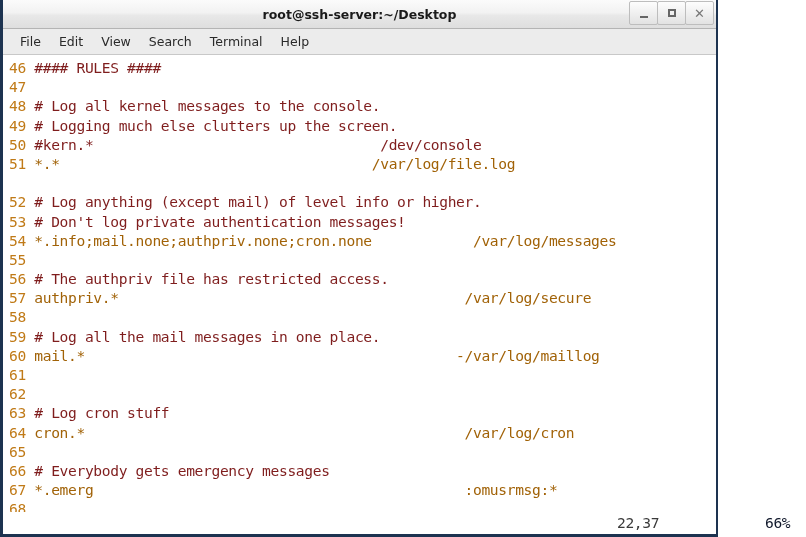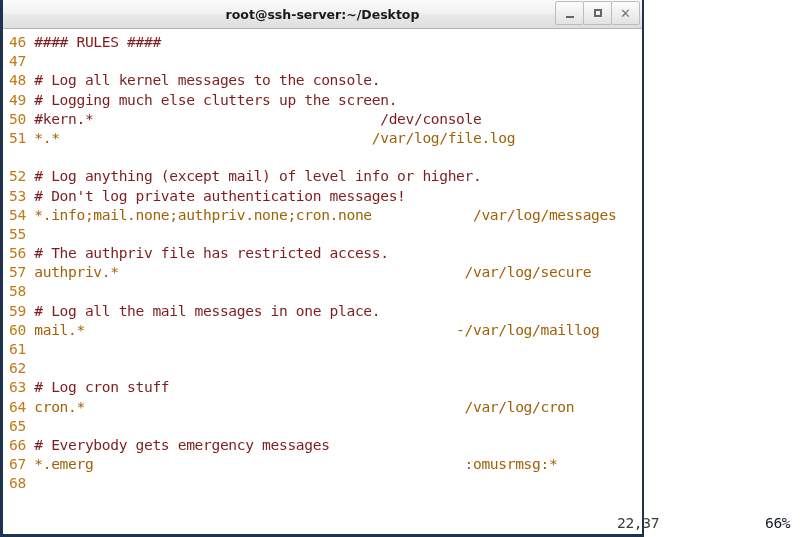--- a/index.html
+++ b/index.html
@@ -9,21 +9,21 @@
   }
   body {
     width: 806px;
     height: 537px;
     overflow: hidden;
     font-family: "DejaVu Sans", sans-serif;
   }
 
   .window {
     position: relative;
-    width: 644px;
+    width: 718px;
     height: 537px;
     box-sizing: border-box;
     border-left: 3px solid #1d3350;
     border-right: 2px solid #1d3350;
     border-bottom: 3px solid #1d3350;
     background: #ffffff;
     display: flex;
     flex-direction: column;
   }
 
@@ -186,20 +186,28 @@
       </div>
       <div class="win-btn">
         <i class="glyph-max"></i>
       </div>
       <div class="win-btn">
         <span class="glyph-close">✕</span>
       </div>
     </div>
   </div>
 
+  <div class="menubar">
+    <span class="menu-item">File</span>
+    <span class="menu-item">Edit</span>
+    <span class="menu-item">View</span>
+    <span class="menu-item">Search</span>
+    <span class="menu-item">Terminal</span>
+    <span class="menu-item">Help</span>
+  </div>
 
   <div class="term">
     <div class="code" id="code-area"><span class="line"><span class="ln">46 </span><span class="cmt">#### RULES ####</span></span><span class="line"><span class="ln">47 </span><span class="txt"></span></span><span class="line"><span class="ln">48 </span><span class="cmt"># Log all kernel messages to the console.</span></span><span class="line"><span class="ln">49 </span><span class="cmt"># Logging much else clutters up the screen.</span></span><span class="line"><span class="ln">50 </span><span class="cmt">#kern.*                                  /dev/console</span></span><span class="line"><span class="ln">51 </span><span class="txt">*.*                                     /var/log/file.log</span></span><span class="line"><span class="ln">   </span><span class="txt"></span></span><span class="line"><span class="ln">52 </span><span class="cmt"># Log anything (except mail) of level info or higher.</span></span><span class="line"><span class="ln">53 </span><span class="cmt"># Don't log private authentication messages!</span></span><span class="line"><span class="ln">54 </span><span class="txt">*.info;mail.none;authpriv.none;cron.none            /var/log/messages</span></span><span class="line"><span class="ln">55 </span><span class="txt"></span></span><span class="line"><span class="ln">56 </span><span class="cmt"># The authpriv file has restricted access.</span></span><span class="line"><span class="ln">57 </span><span class="txt">authpriv.*                                         /var/log/secure</span></span><span class="line"><span class="ln">58 </span><span class="txt"></span></span><span class="line"><span class="ln">59 </span><span class="cmt"># Log all the mail messages in one place.</span></span><span class="line"><span class="ln">60 </span><span class="txt">mail.*                                            -/var/log/maillog</span></span><span class="line"><span class="ln">61 </span><span class="txt"></span></span><span class="line"><span class="ln">62 </span><span class="txt"></span></span><span class="line"><span class="ln">63 </span><span class="cmt"># Log cron stuff</span></span><span class="line"><span class="ln">64 </span><span class="txt">cron.*                                             /var/log/cron</span></span><span class="line"><span class="ln">65 </span><span class="txt"></span></span><span class="line"><span class="ln">66 </span><span class="cmt"># Everybody gets emergency messages</span></span><span class="line"><span class="ln">67 </span><span class="txt">*.emerg                                            :omusrmsg:*</span></span><span class="line"><span class="ln">68 </span><span class="txt"></span></span></div>
   </div>
 
   <div class="statusbar">
     <span class="status-pos">22,37</span>
     <span class="status-pct">66%</span>
   </div>
 

